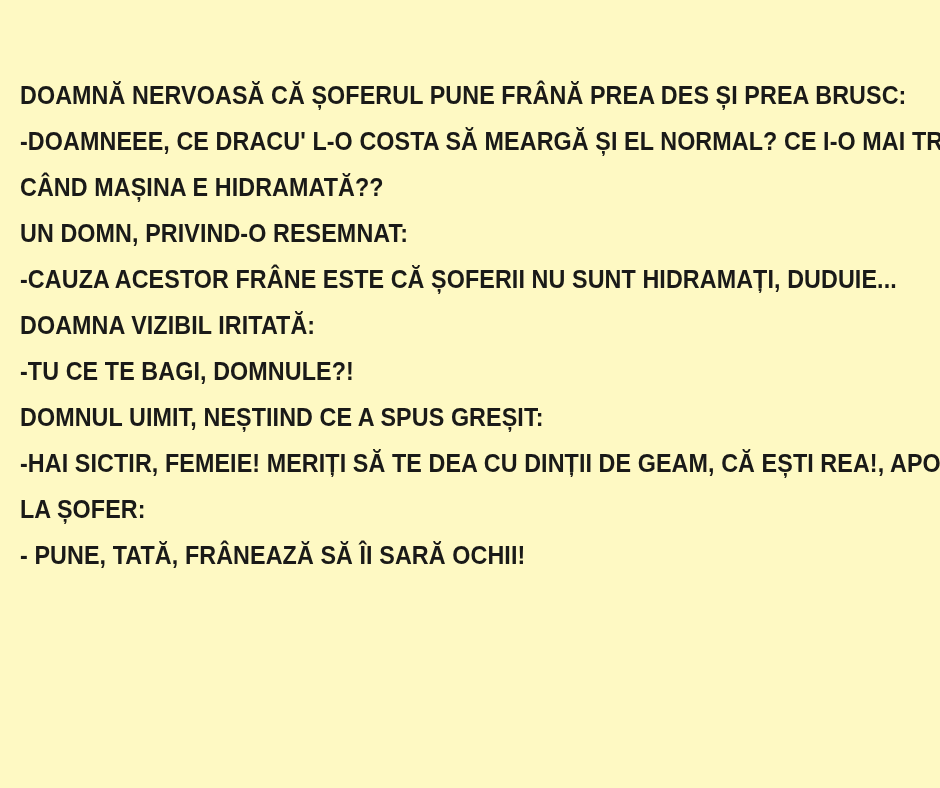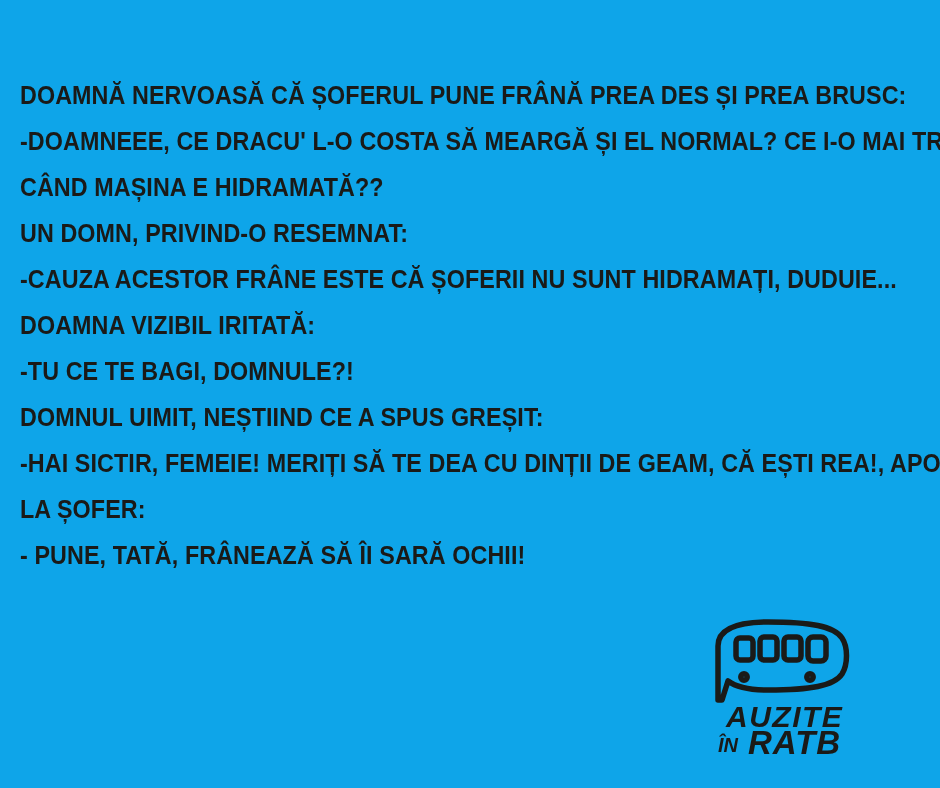--- a/index.html
+++ b/index.html
@@ -10,21 +10,21 @@
     width: 940px;
     height: 788px;
     background: #f0e199;
     font-family: "Liberation Sans", sans-serif;
     overflow: hidden;
     position: relative;
   }
   .poster {
     position: absolute;
     inset: 0;
-    background: #0ea5e9;
+    background: #fef9c3;
   }
   .joke-text {
     position: absolute;
     left: 20px;
     top: 72px;
     width: 900px;
     color: #1a1a18;
   }
   .line {
     font-family: "Liberation Sans Narrow", "Liberation Sans", sans-serif;
@@ -62,32 +62,14 @@
     <div class="line">UN DOMN, PRIVIND-O RESEMNAT:</div>
     <div class="line">-CAUZA ACESTOR FRÂNE ESTE CĂ ȘOFERII NU SUNT HIDRAMAȚI, DUDUIE...</div>
     <div class="line">DOAMNA VIZIBIL IRITATĂ:</div>
     <div class="line">-TU CE TE BAGI, DOMNULE?!</div>
     <div class="line">DOMNUL UIMIT, NEȘTIIND CE A SPUS GREȘIT:</div>
     <div class="line">-HAI SICTIR, FEMEIE! MERIȚI SĂ TE DEA CU DINȚII DE GEAM, CĂ EȘTI REA!, APOI STRIGĂ</div>
     <div class="line">LA ȘOFER:</div>
     <div class="line">- PUNE, TATĂ, FRÂNEAZĂ SĂ ÎI SARĂ OCHII!</div>
   </div>
 
-  <div class="logo">
-    <svg viewBox="0 0 190 150" xmlns="http://www.w3.org/2000/svg">
-      <g fill="none" stroke="#1a1a18" stroke-width="5.5" stroke-linecap="round" stroke-linejoin="round">
-        <path d="M12 42 C12 26 30 18 62 18 C104 18 128 22 136 34 C142 43 142 60 136 70 C128 82 104 86 62 86 C44 86 30 83 22 77 L16 96 L12 96 Z"></path>
-        <rect x="30" y="34" width="17" height="22" rx="4"></rect>
-        <rect x="54" y="33" width="17" height="23" rx="4"></rect>
-        <rect x="78" y="33" width="17" height="23" rx="4"></rect>
-        <rect x="102" y="33" width="18" height="24" rx="5"></rect>
-        <circle cx="38" cy="73" r="3.2"></circle>
-        <circle cx="104" cy="73" r="3.2"></circle>
-      </g>
-      <g fill="#1a1a18" stroke="none" font-family="'Liberation Sans', sans-serif" font-weight="bold" font-style="italic">
-        <text x="20" y="123" font-size="30" letter-spacing="1.5">AUZITE</text>
-        <text x="12" y="148" font-size="20">ÎN</text>
-        <text x="42" y="150" font-size="33" letter-spacing="1">RATB</text>
-      </g>
-    </svg>
-  </div>
 
 </div>
 
 </body></html>

